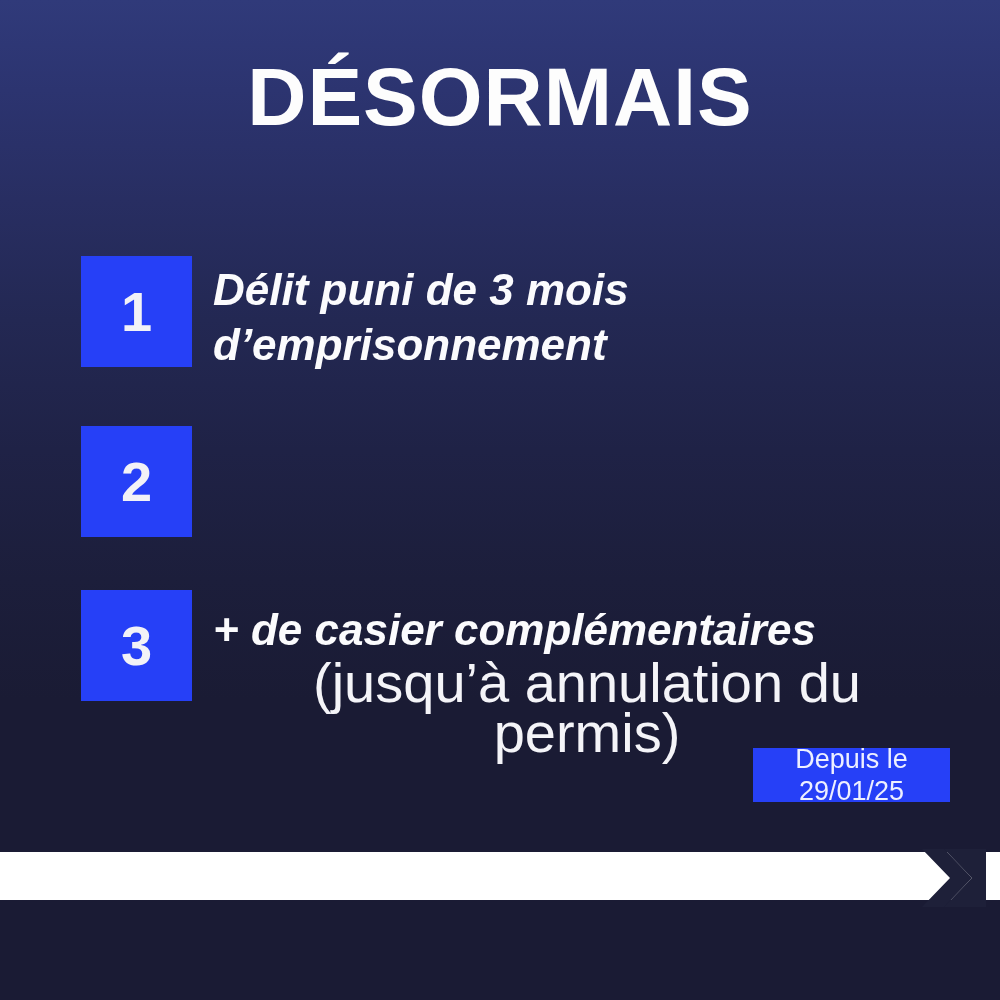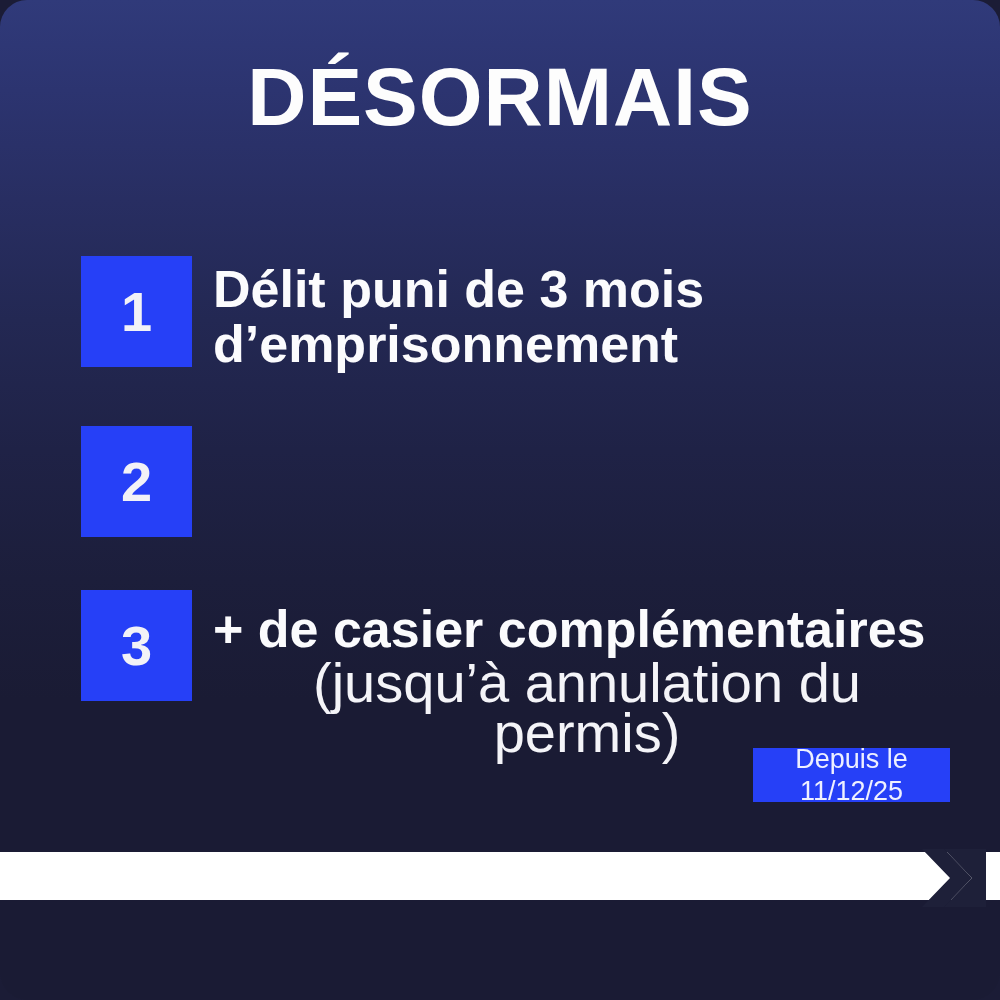--- a/index.html
+++ b/index.html
@@ -17,21 +17,20 @@
     background:
       linear-gradient(to bottom,
         #303a7a 0px,
         #2c3470 90px,
         #282e62 200px,
         #232853 320px,
         #1f2246 450px,
         #1c1e3b 580px,
         #1a1b34 700px,
         #1a1b34 1000px);
-    border-radius: 27px;
     -webkit-font-smoothing: antialiased;
   }
 
   
   .title {
     position: absolute;
     top: 56px;
     left: 0;
     width: 1000px;
     text-align: center;
@@ -78,24 +77,25 @@
     flex: 1 1 auto;
     padding-left: 21px;
     color: #fbfbfd;
   }
 
   .item-1 .item-text { padding-top: 6px; }
   .item-2 .item-text { padding-top: 28px; }
   .item-3 .item-text { padding-top: 12px; }
 
   .item-line {
-    font-size: 52px;
+    font-size: 44px;
     font-weight: 700;
     line-height: 55px;
     white-space: pre-line;
+    font-style: italic;
   }
 
   .item-sub {
     font-size: 56px;
     font-weight: 400;
     line-height: 50px;
     color: #f4f4f8;
     margin-top: 1px;
     text-align: center;
   }
@@ -170,21 +170,21 @@
       <div class="item-text">
         <div class="item-line">+ de casier complémentaires</div>
         <div class="item-sub">(jusqu’à annulation du permis)</div>
       </div>
     </div>
 
   </div>
 
   <div class="date-badge">
     <span>Depuis le</span>
-    <span>11/12/25</span>
+    <span>29/01/25</span>
   </div>
 
   <div class="bottom-bar"></div>
 
   <div class="chevron-wrap">
     <svg class="chevron-icon" width="72" height="58" viewBox="0 0 72 58">
       <path d="M8 0 H30 L58 29 L30 58 H8 L36 29 Z" fill="#1e2039"></path>
       <path d="M30 0 H72 V58 H30 L58 29 Z" fill="#1e2039"></path>
     </svg>
   </div>

